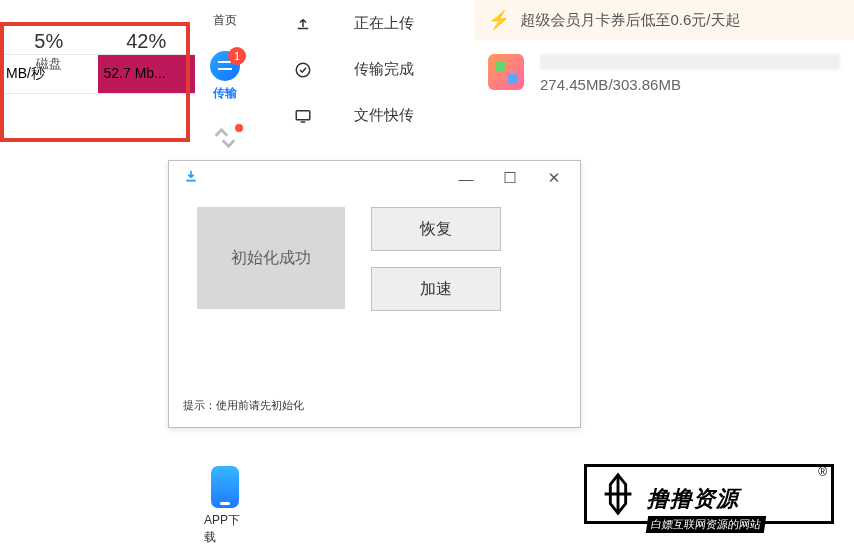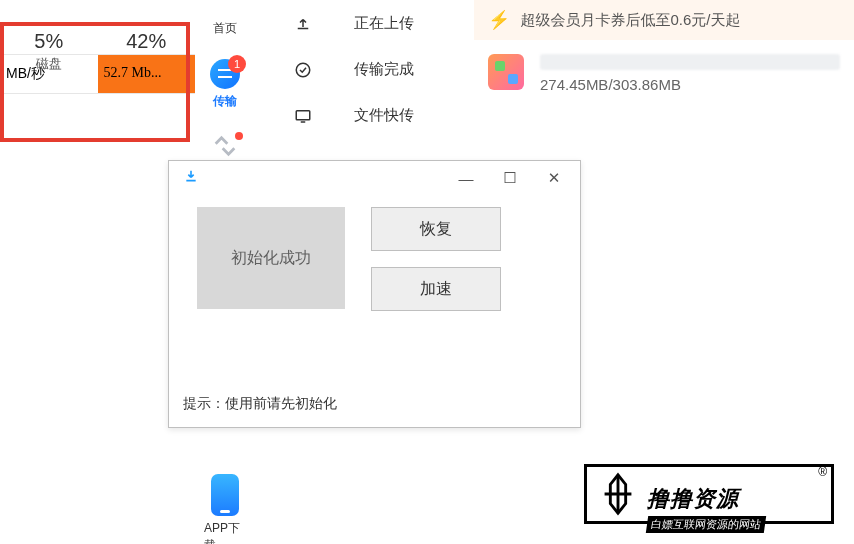--- a/index.html
+++ b/index.html
@@ -7,21 +7,21 @@
 
     
     .tm-wrap { position: absolute; left: 0; top: 0; width: 195px; }
     .tm-highlight { position: absolute; left: 0; top: 22px; width: 190px; height: 120px; border: 4px solid #e43c2f; pointer-events: none; z-index: 5; }
     .tm-head { display: flex; height: 55px; border-bottom: 1px solid #e6e6e6; padding-top: 30px;}
     .tm-col { flex: 1; text-align: center; }
     .tm-col .pct { font-size: 20px; color: #333; }
     .tm-col .lbl { font-size: 13px; color: #555; margin-top: 2px; }
     .tm-row { display: flex; border-bottom: 1px solid #e6e6e6; }
     .tm-cell { flex: 1; padding: 10px 6px; font-size: 14px; text-align: left; }
-    .tm-cell.hot { background: #f97316; font-family: Liberation Serif, serif; }
+    .tm-cell.hot { background: #be185d; }
 
     
     .sidebar { position: absolute; left: 196px; top: 0; width: 58px; display: flex; flex-direction: column; align-items: center; }
     .sb-item { width: 42px; display: flex; flex-direction: column; align-items: center; margin-top: 8px; margin-bottom: 14px; position: relative; }
     .sb-label { font-size: 12px; color: #333; margin-top: 4px; }
     .sb-label.blue { color: #1c7bff; font-weight: 600; }
     .sb-icon-transfer { width: 30px; height: 30px; border-radius: 50%; background: linear-gradient(135deg,#2aa7ff,#1173ff); position: relative; }
     .sb-icon-transfer::before, .sb-icon-transfer::after { content:""; position:absolute; left:8px; width:14px; height:2px; background:#fff; }
     .sb-icon-transfer::before { top:10px; } .sb-icon-transfer::after { top:17px; }
     .badge-red { position:absolute; top:-4px; right:-6px; width:18px; height:18px; border-radius:50%; background:#ff4b3e; color:#fff; font-size:11px; display:flex; align-items:center; justify-content:center; }
@@ -52,21 +52,21 @@
 
     
     .popup { position:absolute; left:168px; top:160px; width:413px; height:268px; background:#fff; border:1px solid #bfbfbf; box-shadow: 0 2px 6px rgba(0,0,0,.1); }
     .popup-titlebar { height:34px; display:flex; align-items:center; justify-content:flex-end; padding:0 4px; }
     .popup-titlebar .left-ic { margin-right:auto; margin-left:10px; color:#1c9cff; font-size:16px;}
     .winbtn { width:44px; height:30px; display:flex; align-items:center; justify-content:center; font-size:15px; color:#555; cursor:pointer;}
     .popup-body { display:flex; padding: 12px 28px 0 28px; gap: 26px; }
     .pb-big { width:148px; height:102px; background:#d8d8d8; display:flex; align-items:center; justify-content:center; font-size:16px; color:#5f5f5f; }
     .pb-side { display:flex; flex-direction:column; gap:16px;justify-content:center; }
     .pb-btn { width:130px; height:44px; border:1px solid #bfbfbf; background:#eee; font-size:16px; color:#333; cursor:pointer; }
-    .popup-hint { position:absolute; left:14px; bottom:14px; font-size:14px; color:#333; }
+    .popup-hint { position:absolute; left:14px; bottom:14px; font-size:11px; color:#333; }
 
     
     .wm { position:absolute; right:20px; bottom:20px; width:250px; height:60px; border:3px solid #000; background:#fff; display:flex; align-items:center; padding:0 8px; }
     .wm-mark { width:46px; height:46px; margin-right:6px; position:relative; }
     .wm-mark svg { width:46px; height:46px; }
     .wm-text { display:flex; flex-direction:column;margin-top:28px; }
     .wm-big { font-size:22px; font-weight:900; font-style:italic; letter-spacing:1px; }
     .wm-sub { font-size:11px; background:#000; color:#fff; padding:1px 4px; margin-top:2px; align-self:flex-start; transform: skewX(-8deg);}
     .wm-r { position:absolute; top:-2px; right:4px; font-size:12px; }
   </style>
@@ -85,21 +85,21 @@
     </div>
   </div>
   <div class="tm-row">
     <div class="tm-cell">MB/秒</div>
     <div class="tm-cell hot">52.7 Mb...</div>
   </div>
   <div class="tm-highlight"></div>
 </div>
 
 <div class="sidebar">
-  <div class="sb-item" style="margin-top:16px;">
+  <div class="sb-item" style="margin-top:8px;">
     <div class="sb-label">首页</div>
   </div>
   <div class="sb-item">
     <div class="sb-icon-transfer">
       <div class="badge-red">1</div>
     </div>
     <div class="sb-label blue">传输</div>
   </div>
   <div class="sb-item">
     <div class="sb-icon-sync">

